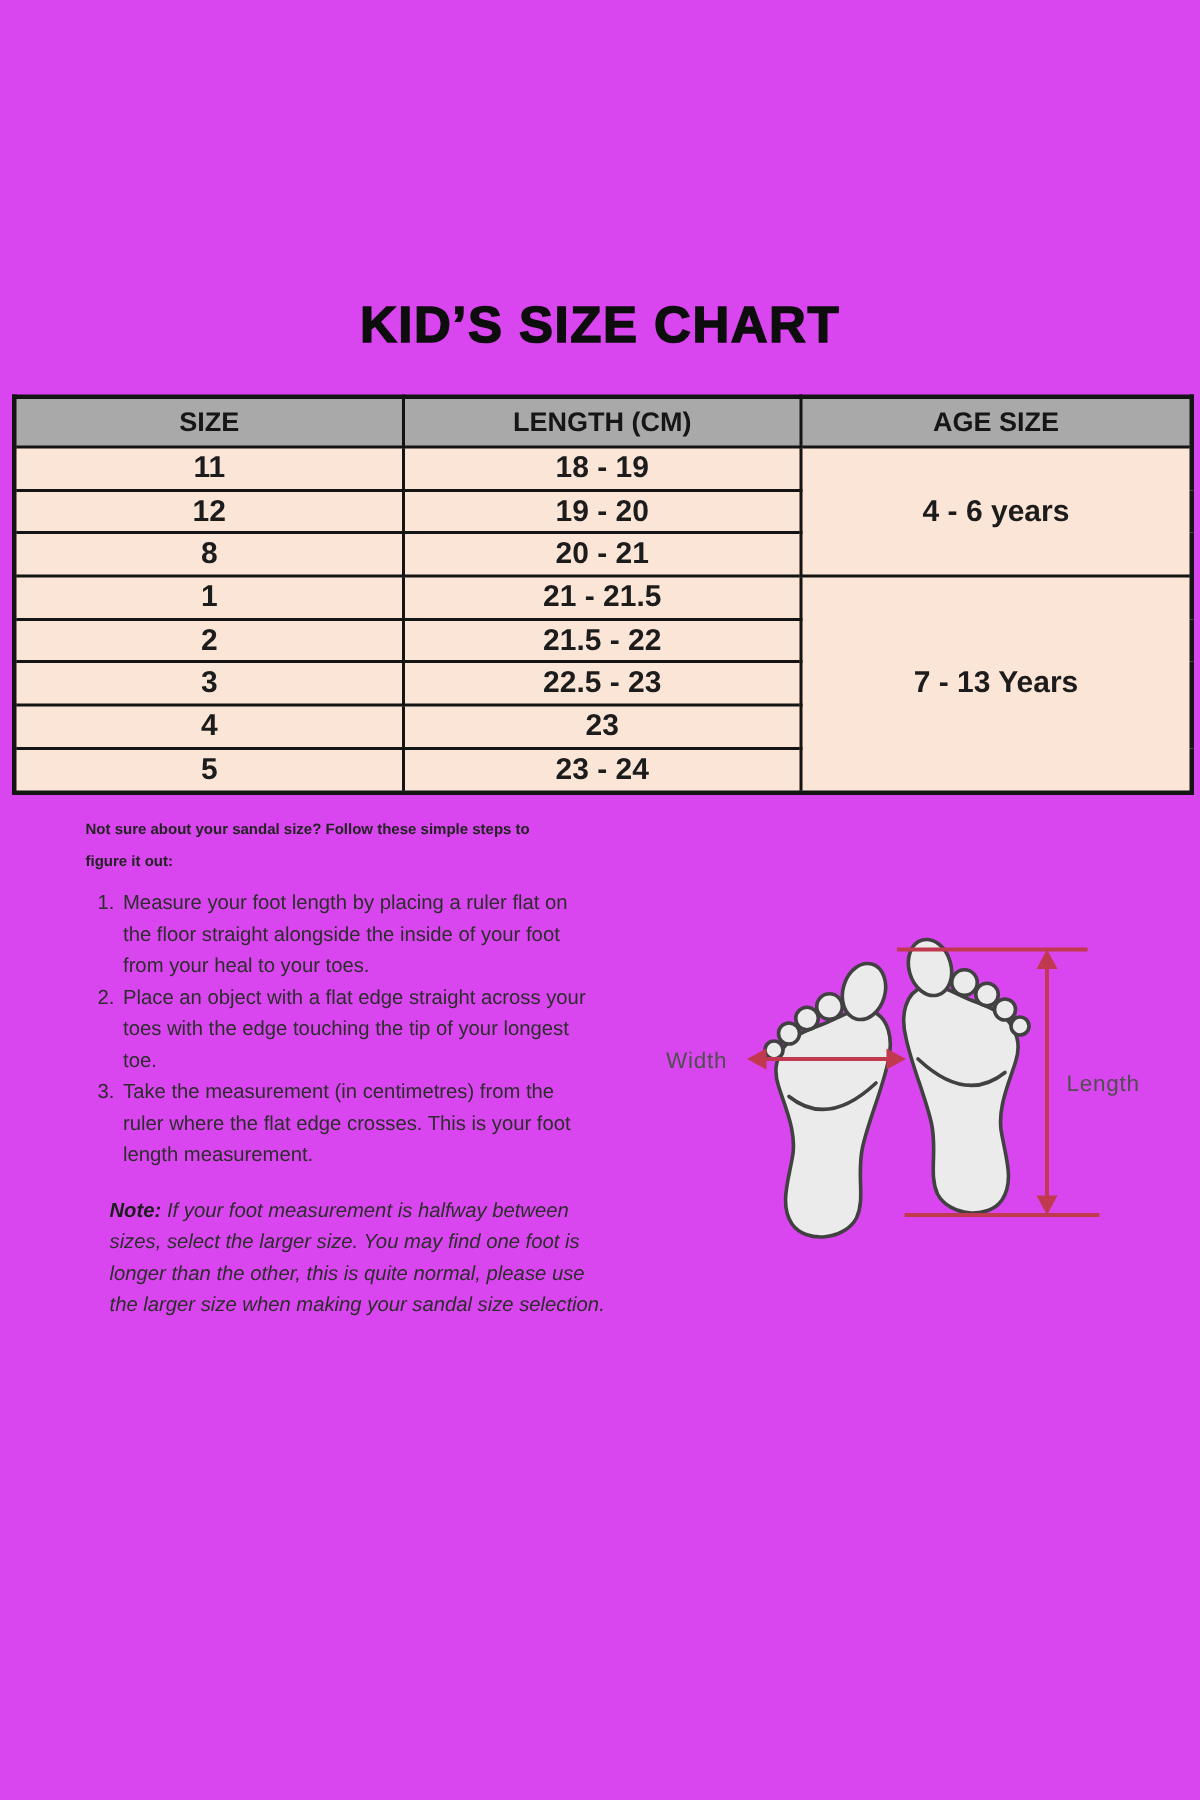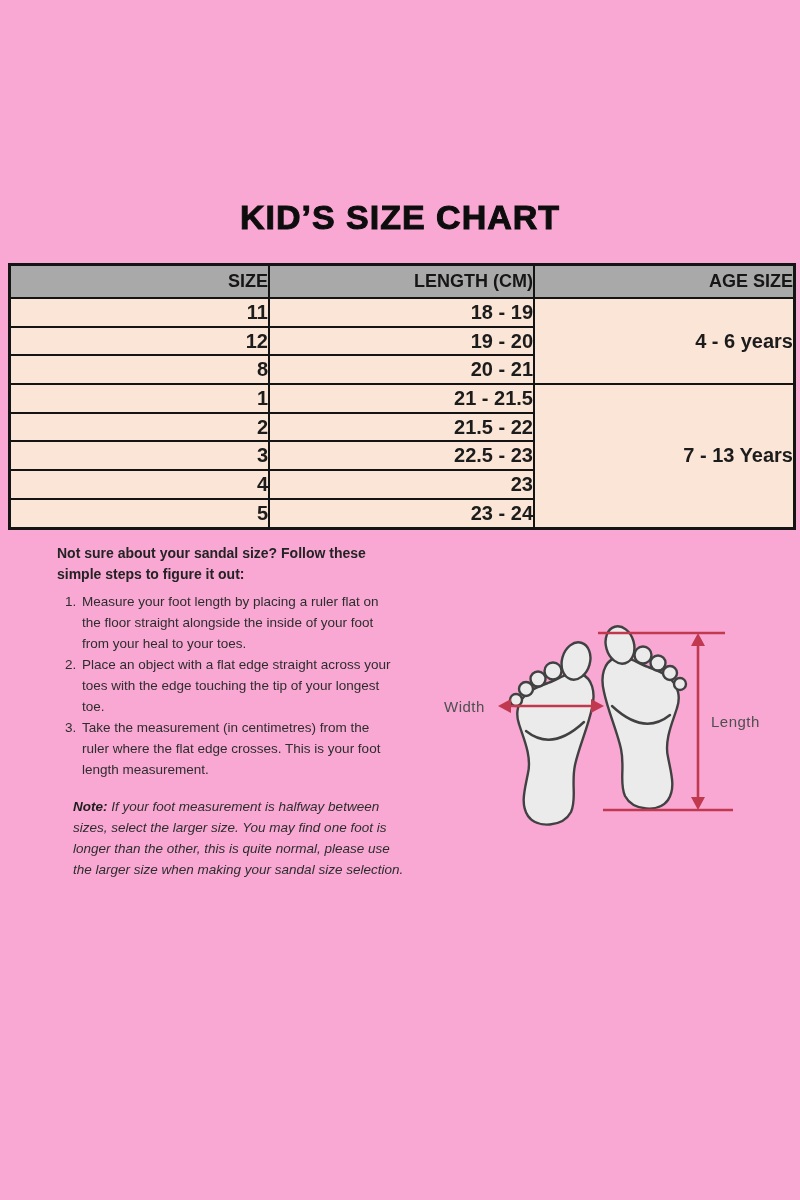--- a/index.html
+++ b/index.html
@@ -4,21 +4,21 @@
 <style>
   html, body {
     margin: 0;
     padding: 0;
     background: #ffffff;
   }
   .page {
     position: relative;
     width: 800px;
     height: 1200px;
-    background: #f9a8d4;
+    background: #d946ef;
     overflow: hidden;
     font-family: "Liberation Sans", sans-serif;
     color: #2e2e2e;
   }
 
   
   .title {
     position: absolute;
     top: 198px;
     left: 0;
@@ -37,21 +37,21 @@
     position: absolute;
     top: 263px;
     left: 8px;
     width: 784px;
     border-collapse: collapse;
     table-layout: fixed;
     border: 3px solid #141414;
   }
   .size-table th, .size-table td {
     border: 2px solid #141414;
-    text-align: right;
+    text-align: center;
     vertical-align: middle;
     padding: 0;
   }
   .size-table th {
     background: #a9a9a9;
     height: 31px;
     font-size: 18px;
     font-weight: bold;
     color: #161616;
   }
@@ -72,21 +72,21 @@
     left: 57px;
     top: 543px;
     width: 345px;
     font-size: 13.5px;
     line-height: 21px;
     color: #2d2d2d;
   }
   .guide .intro {
     margin: 0;
     width: 320px;
-    font-size: 14px;
+    font-size: 10px;
     font-weight: bold;
     color: #232323;
   }
   .guide ol {
     margin: 6px 0 0 0;
     padding-left: 23px;
     width: 318px;
   }
   .guide li {
     padding-left: 2px;

